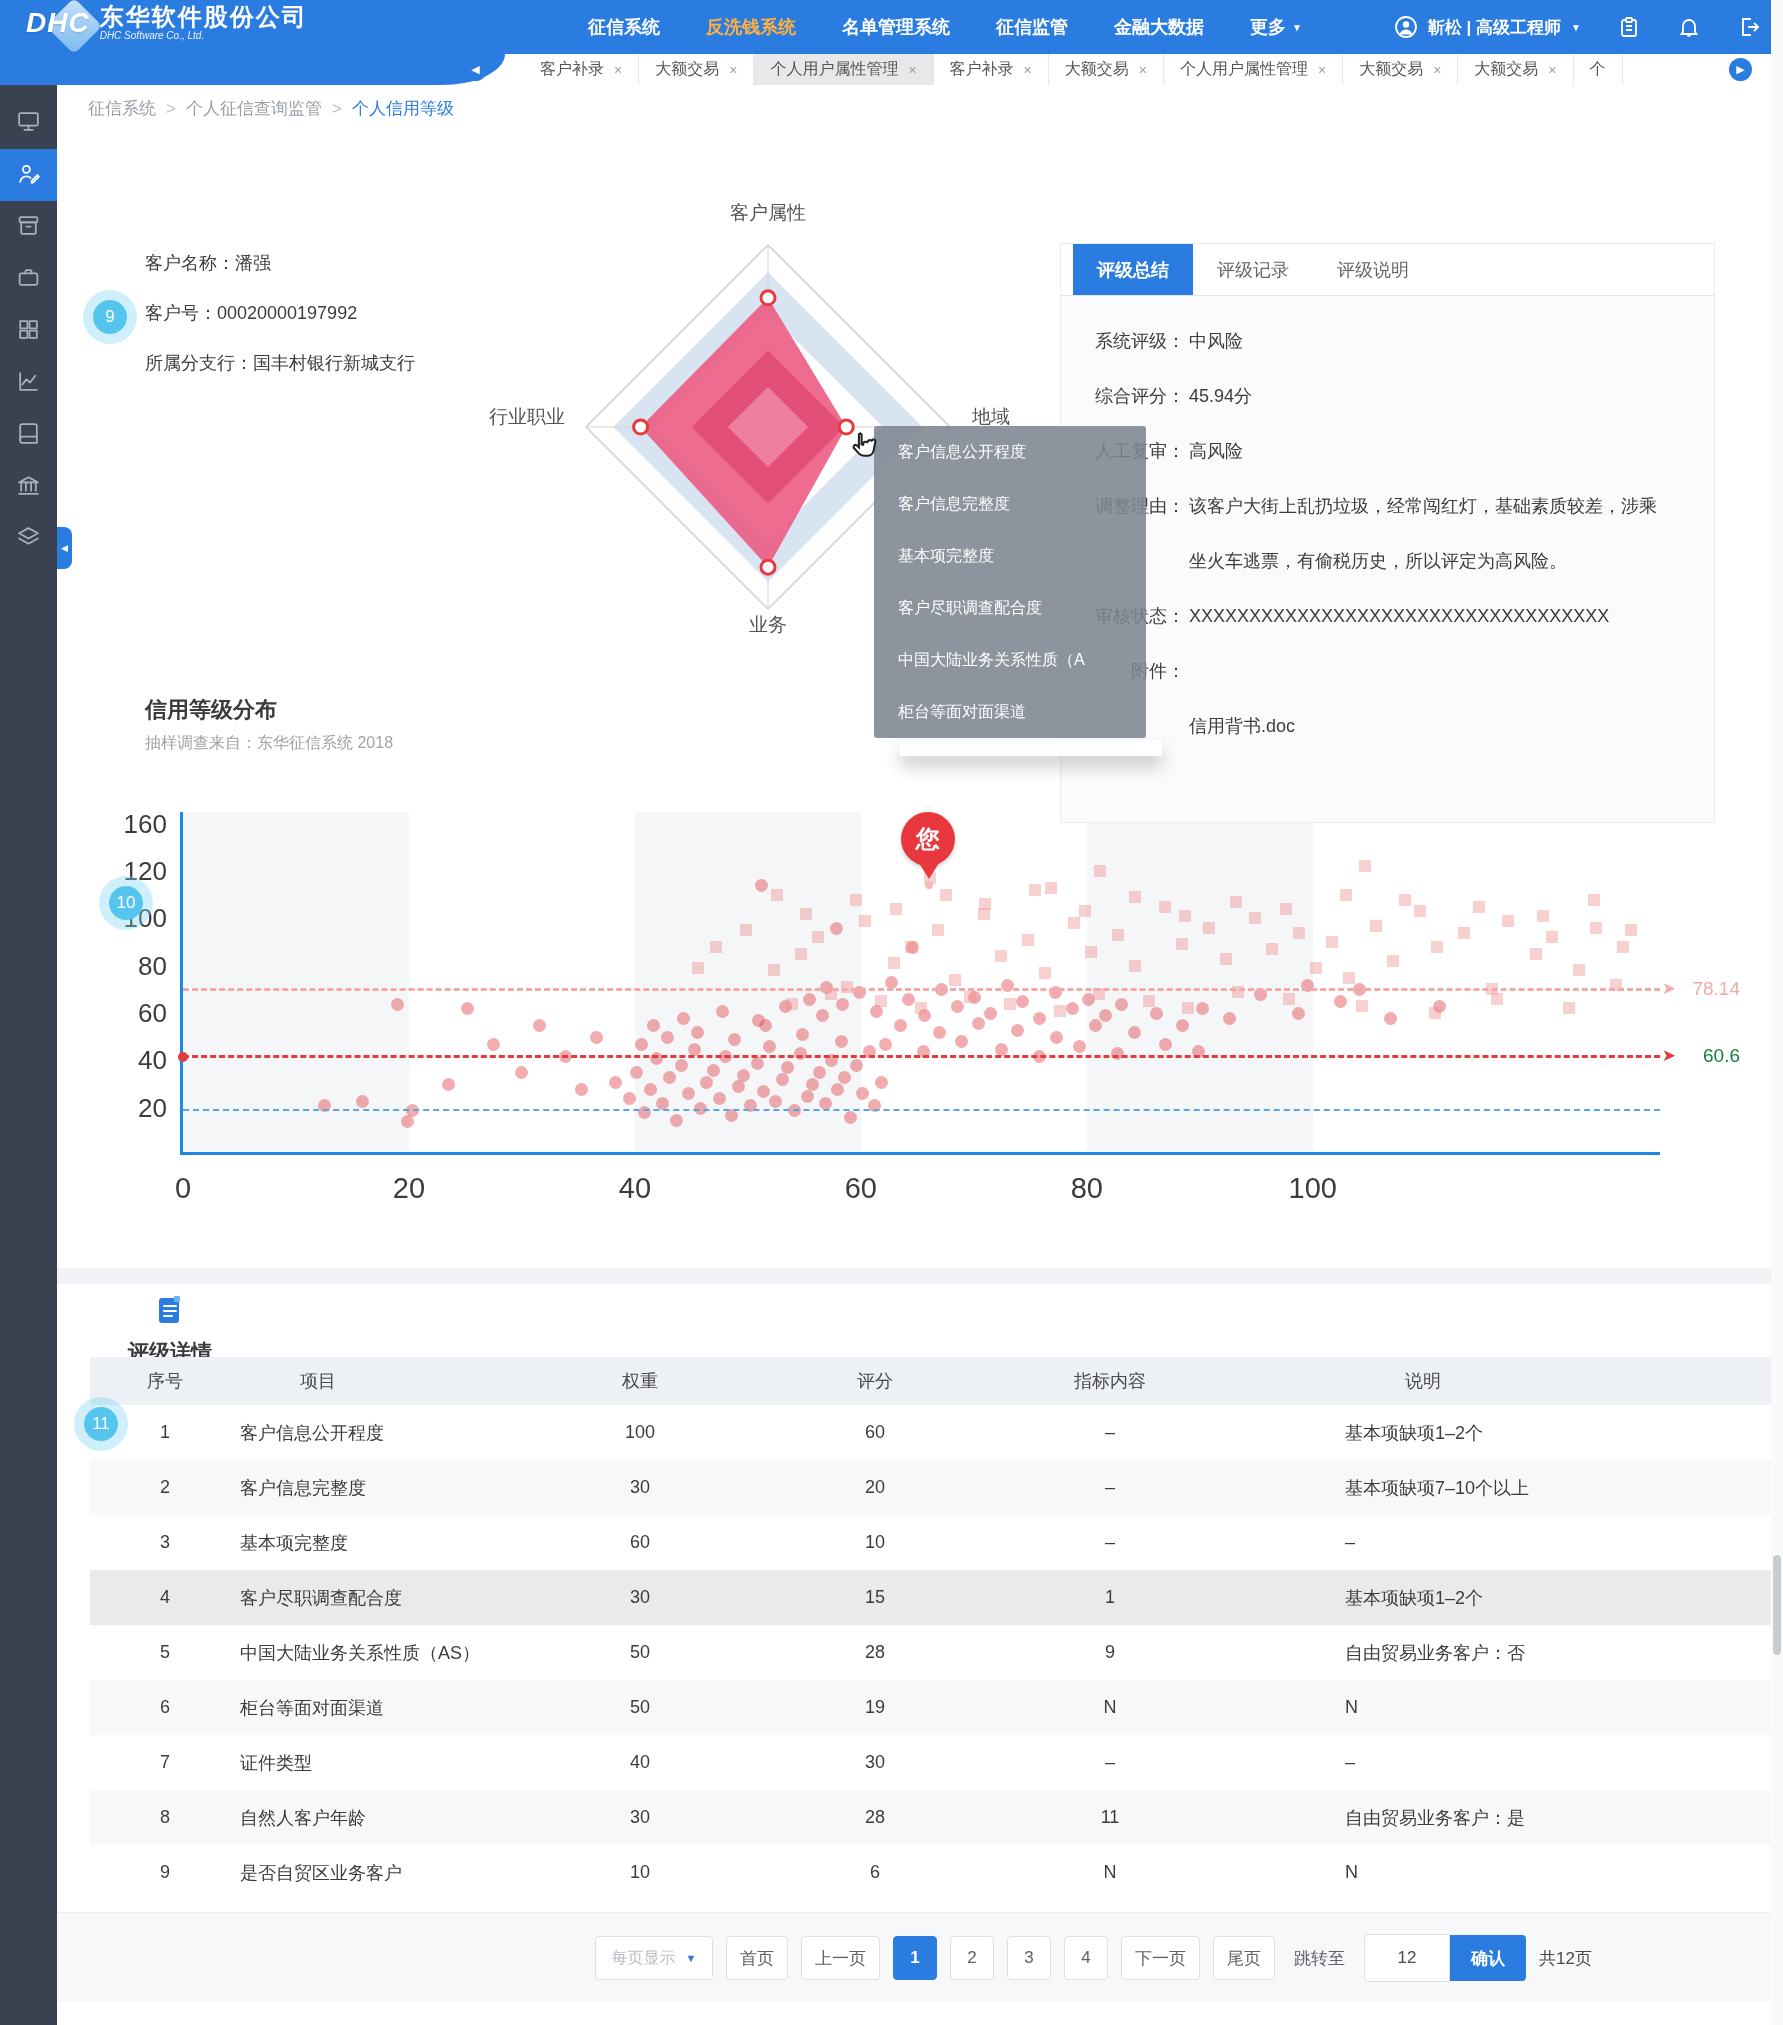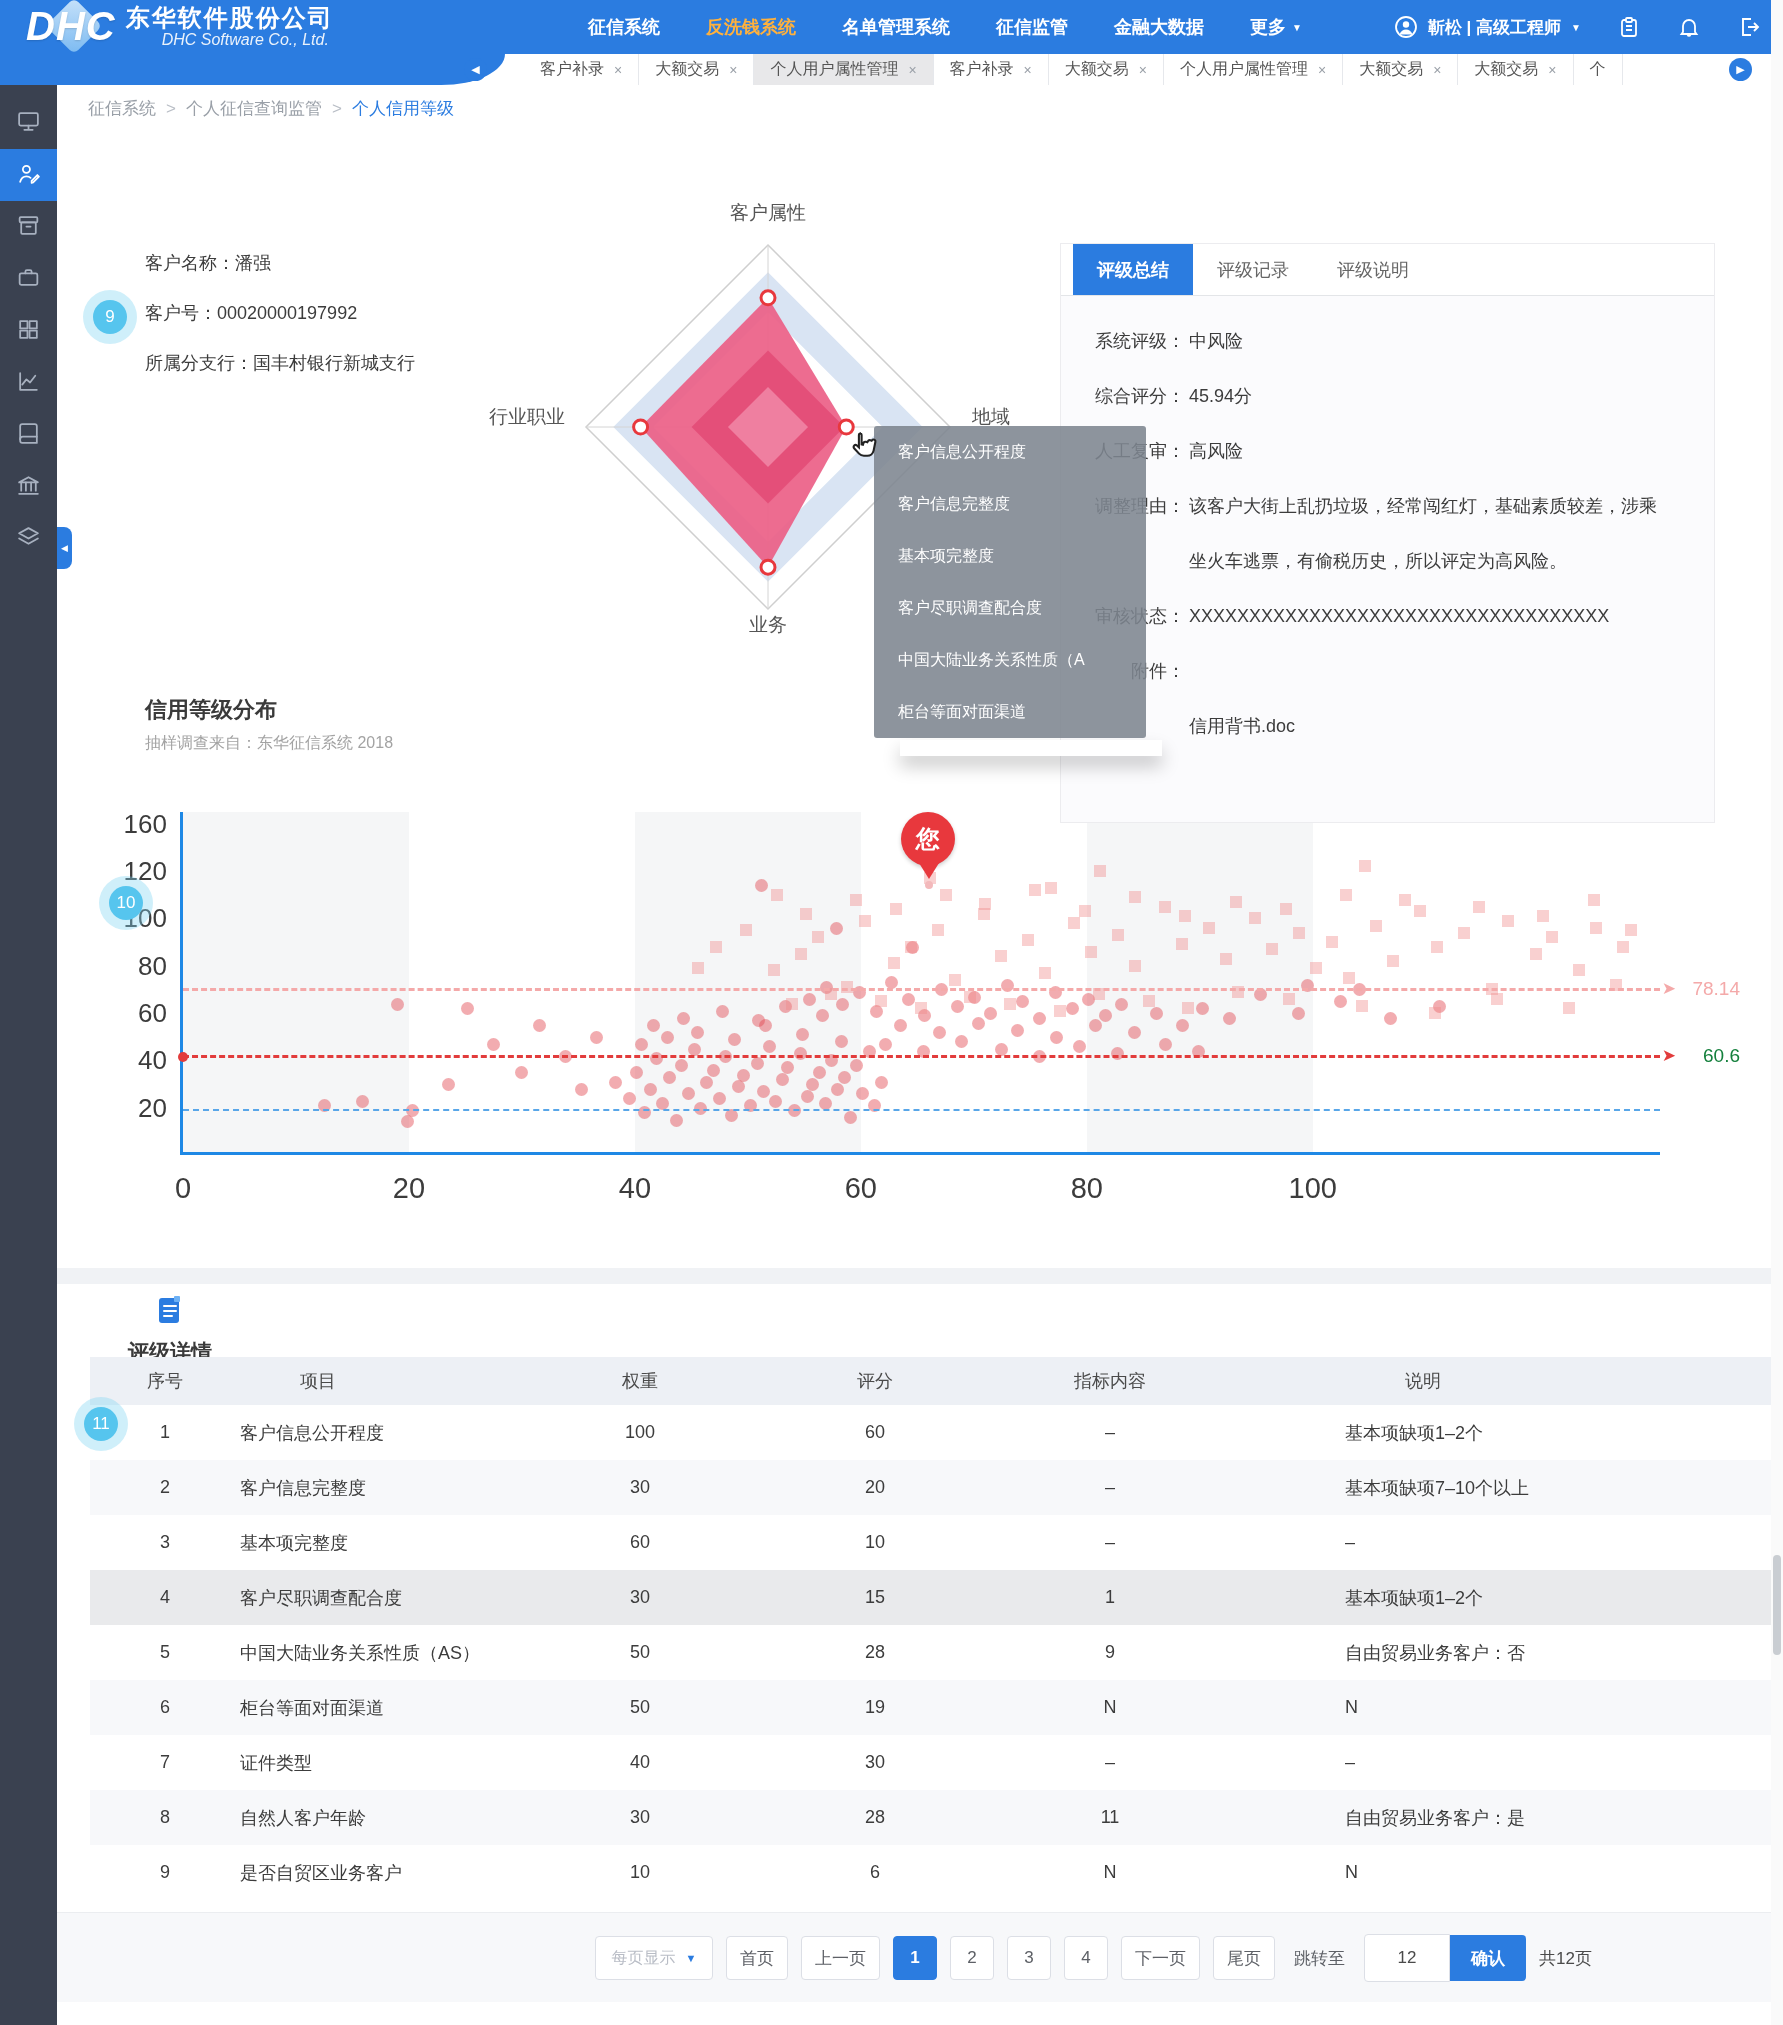--- a/index.html
+++ b/index.html
@@ -4,24 +4,24 @@
 <style>
   * { margin:0; padding:0; box-sizing:border-box; }
   html,body { background:#fff; }
   body { font-family:"Liberation Sans","DejaVu Sans",sans-serif; }
   .page { position:relative; width:1783px; height:2025px; background:#fff; overflow:hidden; }
 
   
   .topnav { position:absolute; left:0; top:0; width:1783px; height:54px; background:#2b7ce0; z-index:30; }
   .logo { position:absolute; left:26px; top:4px; display:flex; align-items:center; gap:10px; color:#fff; }
   .logo-diamond { position:absolute; left:28px; top:2px; width:40px; height:40px; background:linear-gradient(135deg,#cfe7fb,#7fbdf2); transform:rotate(45deg); border-radius:6px; opacity:.95; }
-  .logo-mark { position:relative; font-size:40px; font-weight:bold; font-style:italic; letter-spacing:1px; text-shadow:0 1px 2px rgba(0,0,0,.15); }
+  .logo-mark { position:relative; font-size:28px; font-weight:bold; font-style:italic; letter-spacing:1px; text-shadow:0 1px 2px rgba(0,0,0,.15); }
   .logo-text { position:relative; line-height:1.1; }
   .logo-cn { font-size:24px; font-weight:bold; letter-spacing:2px; }
-  .logo-sub { font-size:16px; font-style:italic; opacity:.9;margin-left:36px; }
+  .logo-sub { font-size:10px; font-style:italic; opacity:.9; }
   .nav-items { position:absolute; left:588px; top:0; height:54px; display:flex; align-items:center; gap:46px; }
   .nav-item { color:#fff; font-size:18px; font-weight:bold; cursor:pointer; white-space:nowrap; display:flex; align-items:center; gap:6px; }
   .nav-item.active { color:#ffb13d; }
   .nav-caret { font-size:10px; }
   .nav-right { position:absolute; right:22px; top:0; height:54px; display:flex; align-items:center; gap:36px; color:#fff; }
   .user-wrap { display:flex; align-items:center; gap:10px; font-size:17px; font-weight:bold; }
   .nav-ic { width:24px; height:24px; }
   .nav-ic svg { width:100%; height:100%; }
 
   

